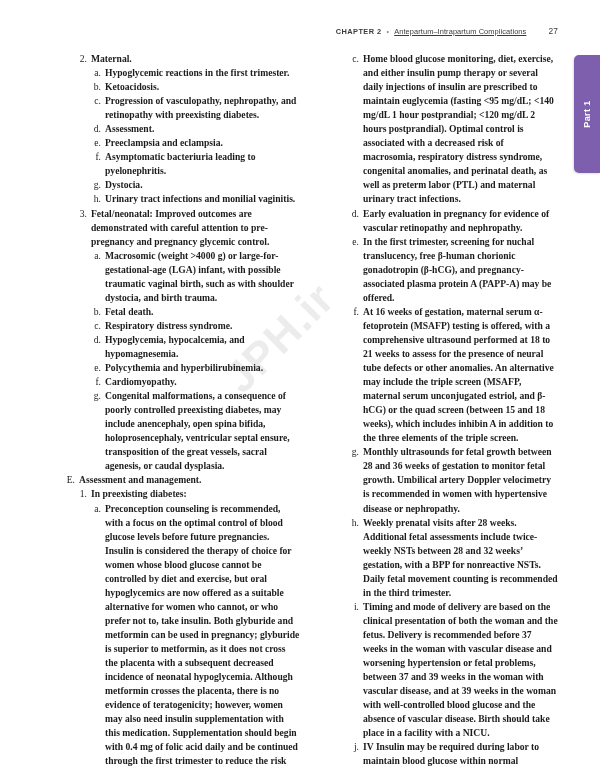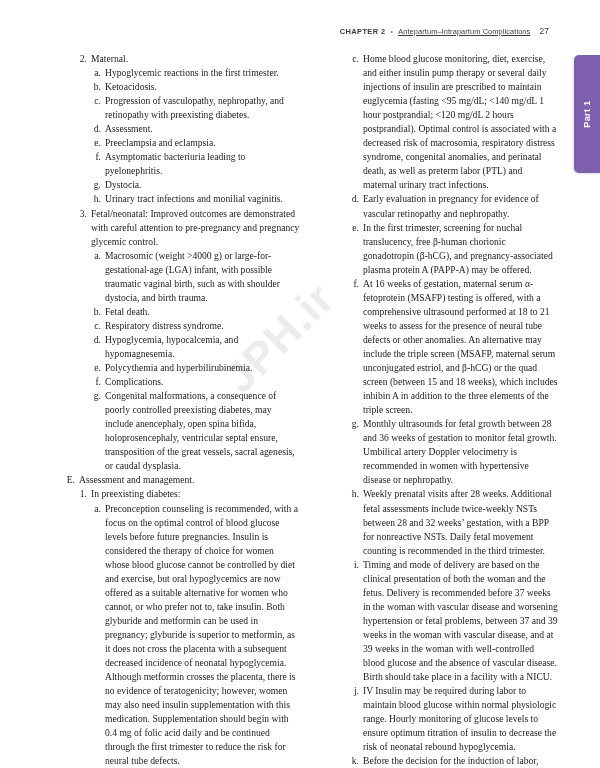--- a/index.html
+++ b/index.html
@@ -14,21 +14,21 @@
     background: #ffffff;
     overflow: hidden;
     font-family: "Liberation Serif", "DejaVu Serif", serif;
     color: #1c1c1c;
   }
 
   
   .running-head {
     position: absolute;
     top: 26px;
-    right: 51px;
+    right: 42px;
     font-family: "Liberation Sans", "DejaVu Sans", sans-serif;
     font-size: 7.4px;
     letter-spacing: 0.15px;
     color: #3a3a3a;
     white-space: nowrap;
     display: flex;
     align-items: baseline;
     gap: 4px;
   }
   .running-head .chap {
@@ -40,21 +40,21 @@
     color: #8a8a8a;
     padding: 0 1px;
   }
   .running-head .chap-title {
     letter-spacing: 0.1px;
     text-decoration: underline;
   }
   .running-head .folio {
     font-weight: normal;
     font-size: 8.4px;
-    margin-left: 5px;
+    margin-left: 18px;
   }
 
   
   .part-tab {
     position: absolute;
     top: 55px;
     right: 0;
     width: 26px;
     height: 118px;
     background: #7d5fae;
@@ -125,20 +125,21 @@
     margin: 0;
   }
   .item > .marker {
     flex: 0 0 auto;
     text-align: right;
     white-space: nowrap;
   }
   .item > .body {
     flex: 1 1 auto;
     hyphens: none;
+    font-weight: bold;
   }
 
   
   .d-upper   { padding-left: 0px; }
   .d-upper   > .marker { width: 11px; margin-right: 4px; }
 
   .d-num     { padding-left: 14px; }
   .d-num     > .marker { width: 9px;  margin-right: 4px; }
 
   .d-alpha   { padding-left: 28px; }
@@ -221,21 +222,21 @@
         <div class="item d-alpha">
           <span class="marker">d.</span>
           <span class="body">Hypoglycemia, hypocalcemia, and hypomagnesemia.</span>
         </div>
         <div class="item d-alpha">
           <span class="marker">e.</span>
           <span class="body">Polycythemia and hyperbilirubinemia.</span>
         </div>
         <div class="item d-alpha">
           <span class="marker">f.</span>
-          <span class="body">Complications.</span>
+          <span class="body">Cardiomyopathy.</span>
         </div>
         <div class="item d-alpha">
           <span class="marker">g.</span>
           <span class="body">Congenital malformations, a consequence of poorly controlled preexisting diabetes, may include anencephaly, open spina bifida, holoprosencephaly, ventricular septal ensure, transposition of the great vessels, sacral agenesis, or caudal dysplasia.</span>
         </div>
         <div class="item d-upper">
           <span class="marker">E.</span>
           <span class="body">Assessment and management.</span>
         </div>
         <div class="item d-num">

